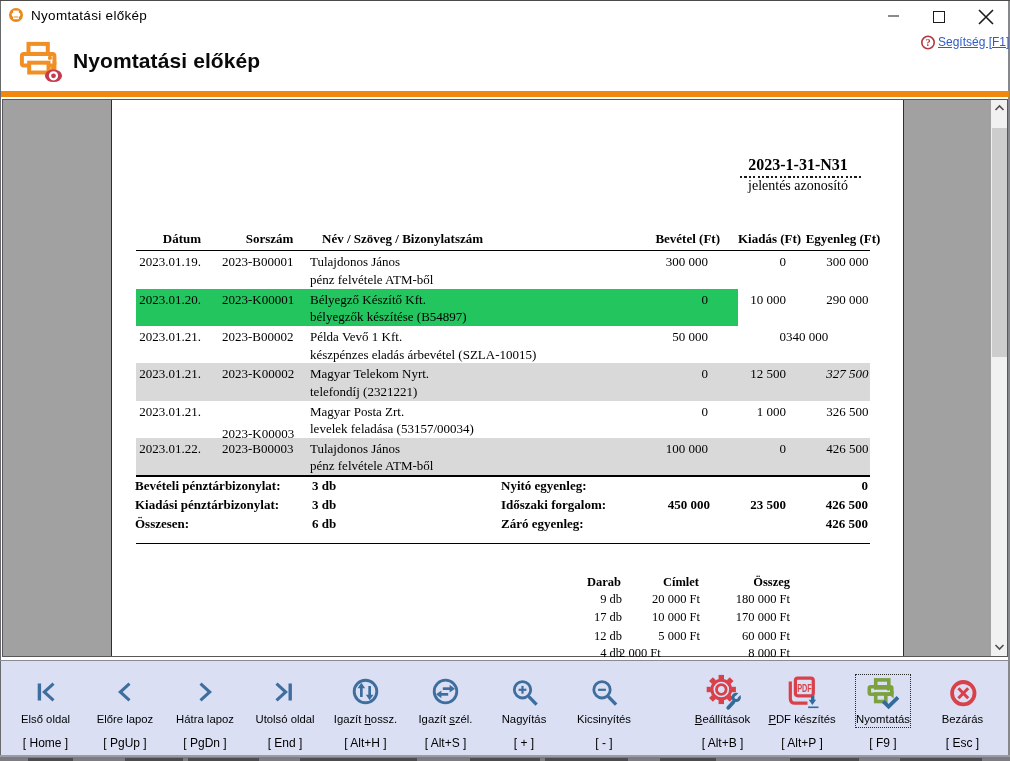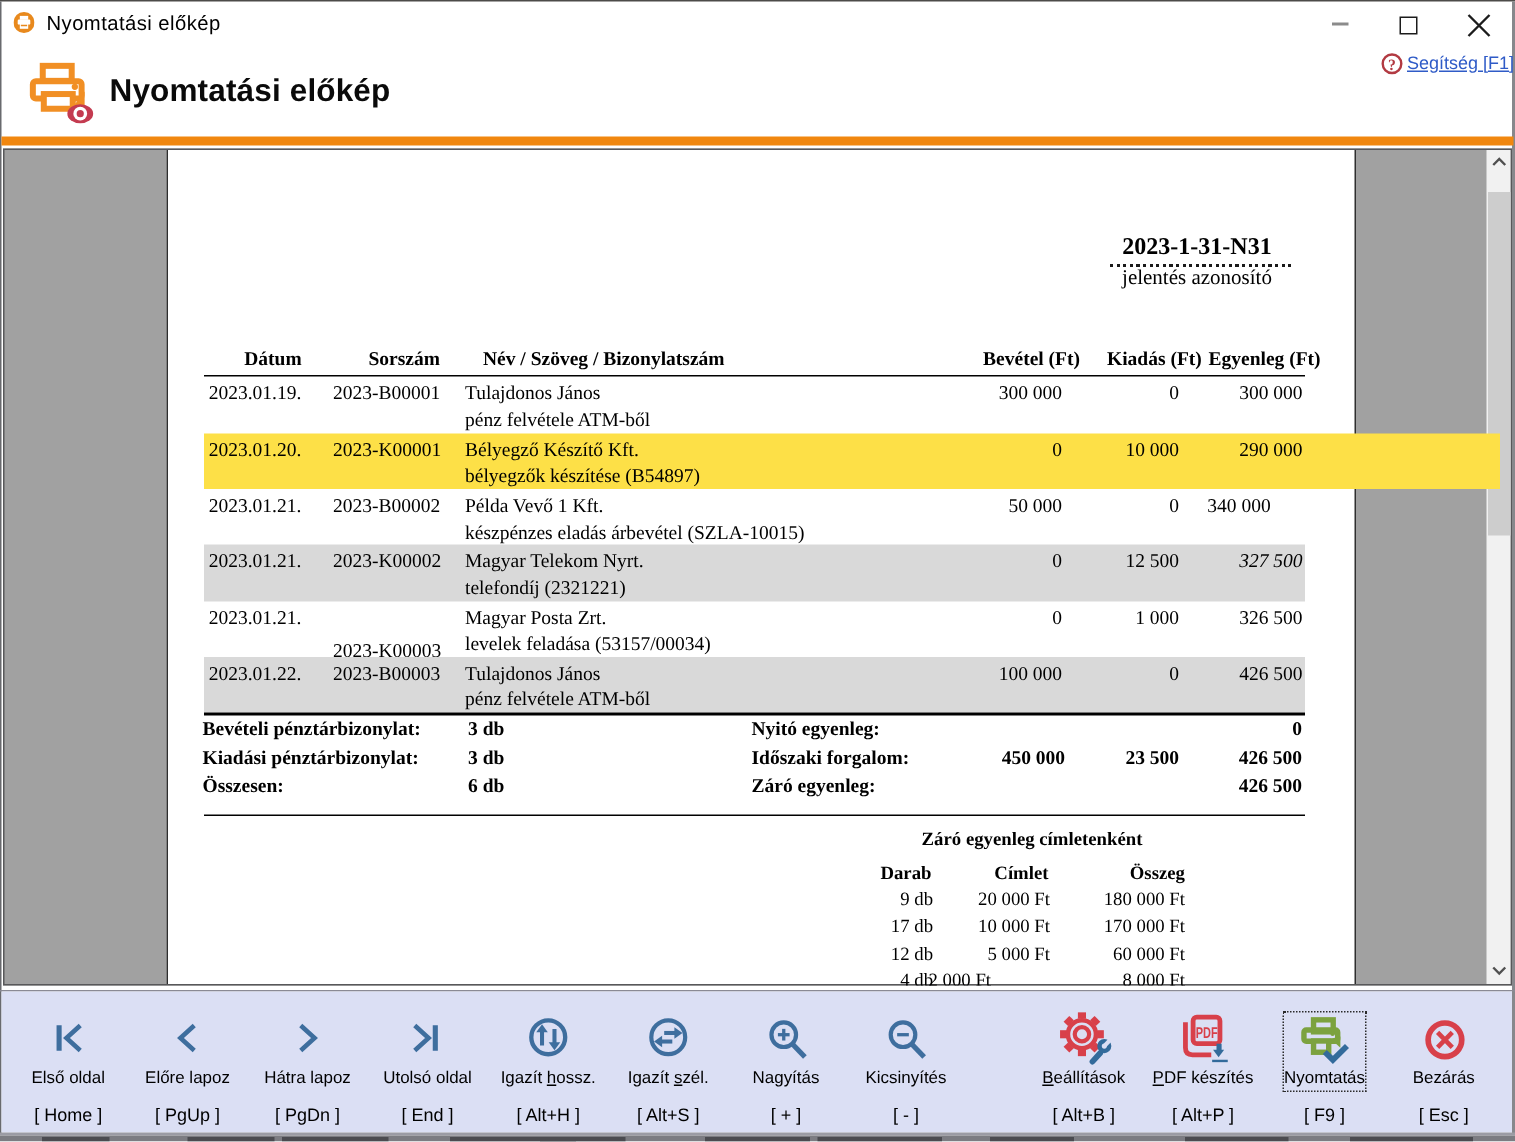--- a/index.html
+++ b/index.html
@@ -83,36 +83,36 @@
 
     <div class="abs ser" style="left:136px;top:251.2px;width:734px;height:37.33px;font-size:13px;">
       <span class="abs" style="left:0;top:4.1px;width:68px;text-align:center;">2023.01.19.</span>
       <span class="abs" style="left:86px;top:4.1px;width:71px;text-align:center;">2023-B00001</span>
       <span class="abs" style="left:174px;top:4.1px;">Tulajdonos János</span>
       <span class="abs" style="left:400px;top:4.1px;width:172px;text-align:right;">300 000</span>
       <span class="abs" style="left:590px;top:4.1px;width:60px;text-align:right;">0</span>
       <span class="abs" style="left:650px;top:4.1px;width:82.4px;text-align:right;">300 000</span>
       <span class="abs" style="left:174px;top:21.7px;">pénz felvétele ATM-ből</span>
     </div>
-    <div class="abs ser" style="left:136px;top:288.5px;width:864px;height:37.33px;background:#fde047;font-size:13px;">
+    <div class="abs ser" style="left:136px;top:288.5px;width:602px;height:37.33px;background:#22c55e;font-size:13px;">
       <span class="abs" style="left:0;top:4.1px;width:68px;text-align:center;">2023.01.20.</span>
       <span class="abs" style="left:86px;top:4.1px;width:71px;text-align:center;">2023-K00001</span>
       <span class="abs" style="left:174px;top:4.1px;">Bélyegző Készítő Kft.</span>
       <span class="abs" style="left:400px;top:4.1px;width:172px;text-align:right;">0</span>
       <span class="abs" style="left:590px;top:4.1px;width:60px;text-align:right;">10 000</span>
       <span class="abs" style="left:650px;top:4.1px;width:82.4px;text-align:right;">290 000</span>
       <span class="abs" style="left:174px;top:21.7px;">bélyegzők készítése (B54897)</span>
     </div>
     <div class="abs ser" style="left:136px;top:325.9px;width:734px;height:37.33px;font-size:13px;">
       <span class="abs" style="left:0;top:4.1px;width:68px;text-align:center;">2023.01.21.</span>
       <span class="abs" style="left:86px;top:4.1px;width:71px;text-align:center;">2023-B00002</span>
       <span class="abs" style="left:174px;top:4.1px;">Példa Vevő 1 Kft.</span>
       <span class="abs" style="left:400px;top:4.1px;width:172px;text-align:right;">50 000</span>
       <span class="abs" style="left:590px;top:4.1px;width:60px;text-align:right;">0</span>
-      <span class="abs" style="left:650px;top:4.1px;width:80px;text-align:center;">340 000</span>
+      <span class="abs" style="left:650px;top:4.1px;width:80px;text-align:left;">340 000</span>
       <span class="abs" style="left:174px;top:21.7px;">készpénzes eladás árbevétel (SZLA-10015)</span>
     </div>
     <div class="abs ser" style="left:136px;top:363.2px;width:734px;height:37.33px;background:#d9d9d9;font-size:13px;">
       <span class="abs" style="left:0;top:4.1px;width:68px;text-align:center;">2023.01.21.</span>
       <span class="abs" style="left:86px;top:4.1px;width:71px;text-align:center;">2023-K00002</span>
       <span class="abs" style="left:174px;top:4.1px;">Magyar Telekom Nyrt.</span>
       <span class="abs" style="left:400px;top:4.1px;width:172px;text-align:right;">0</span>
       <span class="abs" style="left:590px;top:4.1px;width:60px;text-align:right;">12 500</span>
       <span class="abs" style="left:650px;top:4.1px;width:82.4px;text-align:right;font-style:italic;">327 500</span>
       <span class="abs" style="left:174px;top:21.7px;">telefondíj (2321221)</span>
@@ -149,21 +149,20 @@
       <span class="abs" style="left:536px;top:498.4px;width:174px;text-align:right;">450 000</span>
       <span class="abs" style="left:726px;top:498.4px;width:60px;text-align:right;">23 500</span>
       <span class="abs" style="left:786px;top:498.4px;width:82px;text-align:right;">426 500</span>
       <span class="abs" style="left:135px;top:517.2px;">Összesen:</span>
       <span class="abs" style="left:312px;top:517.2px;">6 db</span>
       <span class="abs" style="left:501px;top:517.2px;">Záró egyenleg:</span>
       <span class="abs" style="left:786px;top:517.2px;width:82px;text-align:right;">426 500</span>
     </div>
     <div class="abs" style="left:136px;top:542.8px;width:734px;height:1.6px;background:#000;"></div>
 
-    <div class="abs ser b" style="left:538px;top:552.5px;width:300px;text-align:center;font-size:12.5px;">Záró egyenleg címletenként</div>
     <div class="abs ser b" style="left:0;top:0;font-size:12.5px;">
       <span class="abs" style="left:542px;top:575.9px;width:79px;text-align:right;">Darab</span>
       <span class="abs" style="left:619px;top:575.9px;width:80px;text-align:right;">Címlet</span>
       <span class="abs" style="left:700px;top:575.9px;width:90px;text-align:right;">Összeg</span>
     </div>
     <div class="abs ser" style="left:0;top:0;font-size:12.5px;">
       <span class="abs" style="left:542px;top:592.9px;width:80px;text-align:right;">9 db</span>
       <span class="abs" style="left:619px;top:592.9px;width:81px;text-align:right;">20 000 Ft</span>
       <span class="abs" style="left:700px;top:592.9px;width:90px;text-align:right;">180 000 Ft</span>
       <span class="abs" style="left:542px;top:611.4px;width:80px;text-align:right;">17 db</span>

